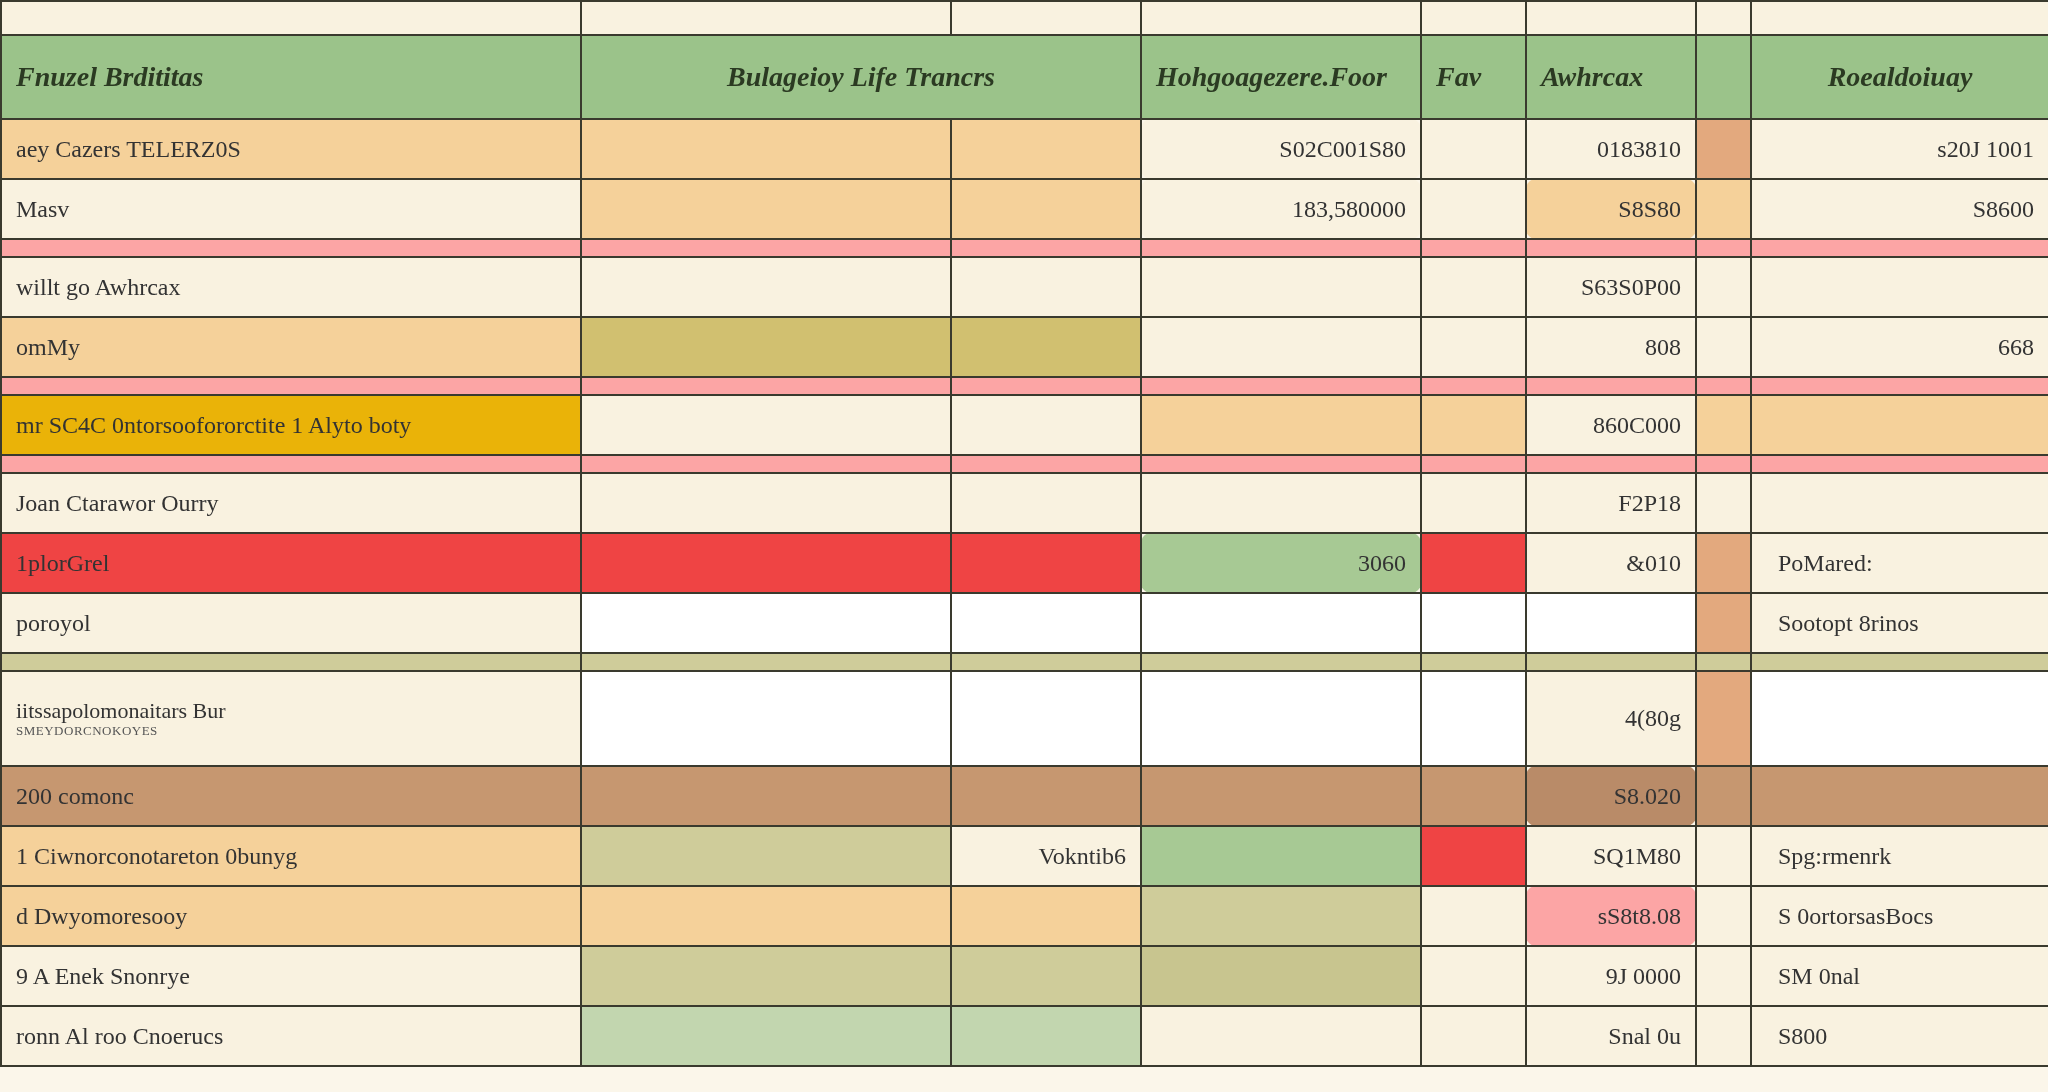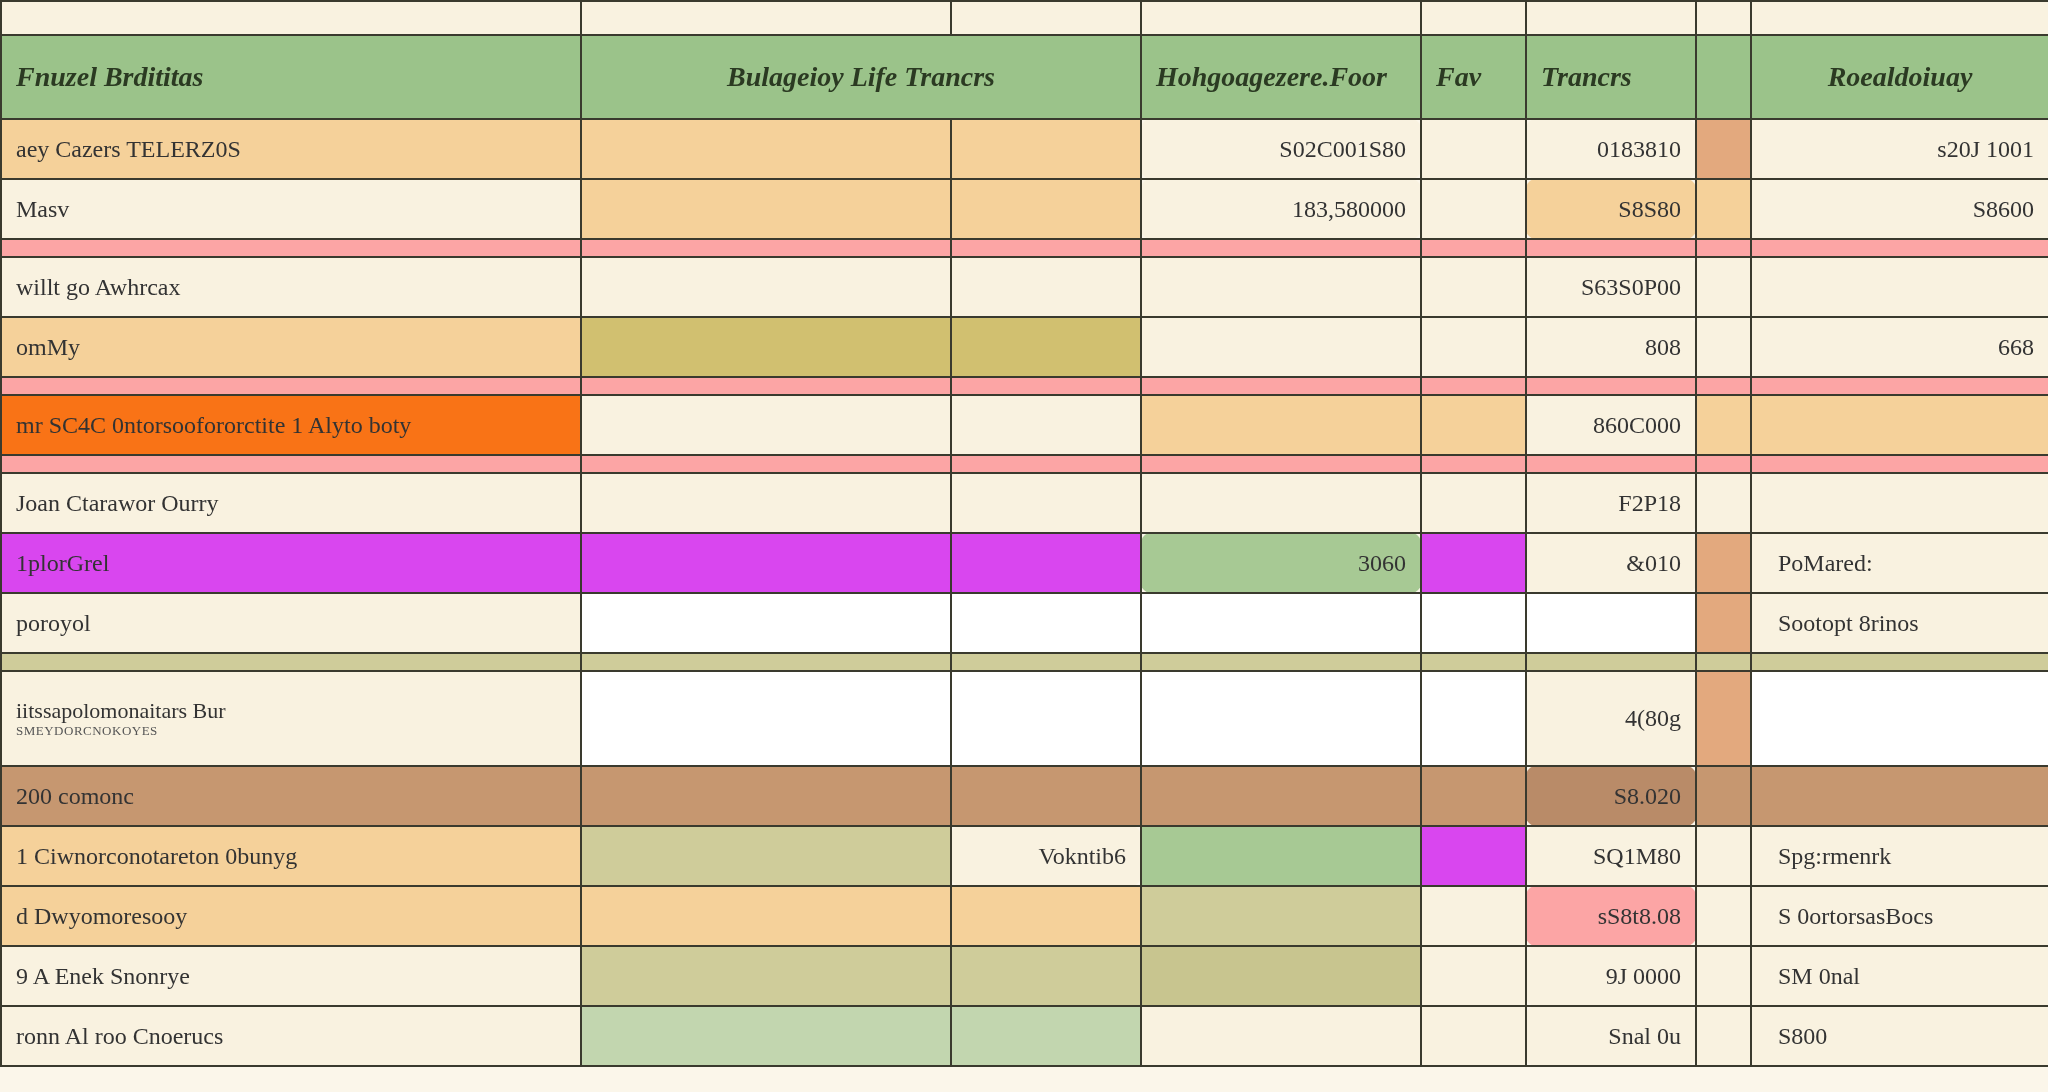--- a/index.html
+++ b/index.html
@@ -47,23 +47,23 @@
   tr.hdr th.center { text-align: center; }
 
   
   tr.top-empty td { height: 34px; background: #f9f2e0; padding: 0; }
 
   
   .bg-cream1  { background: #f9f2e0; }
   .bg-cream2  { background: #fca5a5; }
   .bg-white   { background: #ffffff; }
   .bg-peach1  { background: #f5d19a; }
-  .bg-peach2  { background: #f97316; }
+  .bg-peach2  { background: #eab308; }
   .bg-salmon  { background: #e3a97e; }
-  .bg-olive1  { background: #d946ef; }
+  .bg-olive1  { background: #ef4444; }
   .bg-olive2  { background: #cfcc9a; }
   .bg-olive3  { background: #c8c58f; }
   .bg-mustard { background: #d1c070; }
   .bg-green1  { background: #a7c994; }
   .bg-green2  { background: #c2d6af; }
   .bg-brown1  { background: #c69770; }
   .bg-brown2  { background: #b98b68; }
 
   .txt-r { text-align: right; border-radius: 10px; }
   .txt-l { text-align: left; }
@@ -100,21 +100,21 @@
         <td class="bg-cream1"></td>
         <td class="bg-cream1"></td>
         <td class="bg-cream1"></td>
   </tr>
 
   <tr class="hdr">
     <th class="txt-l">Fnuzel Brdititas</th>
     <th class="center" colspan="2">Bulageioy Life Trancrs</th>
     <th class="txt-l">Hohgoagezere.Foor</th>
     <th class="txt-l">Fav</th>
-    <th class="txt-l">Trancrs</th>
+    <th class="txt-l">Awhrcax</th>
     <th></th>
     <th class="center">Roealdoiuay</th>
   </tr>
 
   <tr>
     <td class="bg-peach1 txt-l">aey Cazers TELERZ0S</td>
     <td class="bg-peach1"></td>
     <td class="bg-peach1"></td>
     <td class="bg-cream1 txt-r">S02C001S80</td>
     <td class="bg-cream1"></td>

